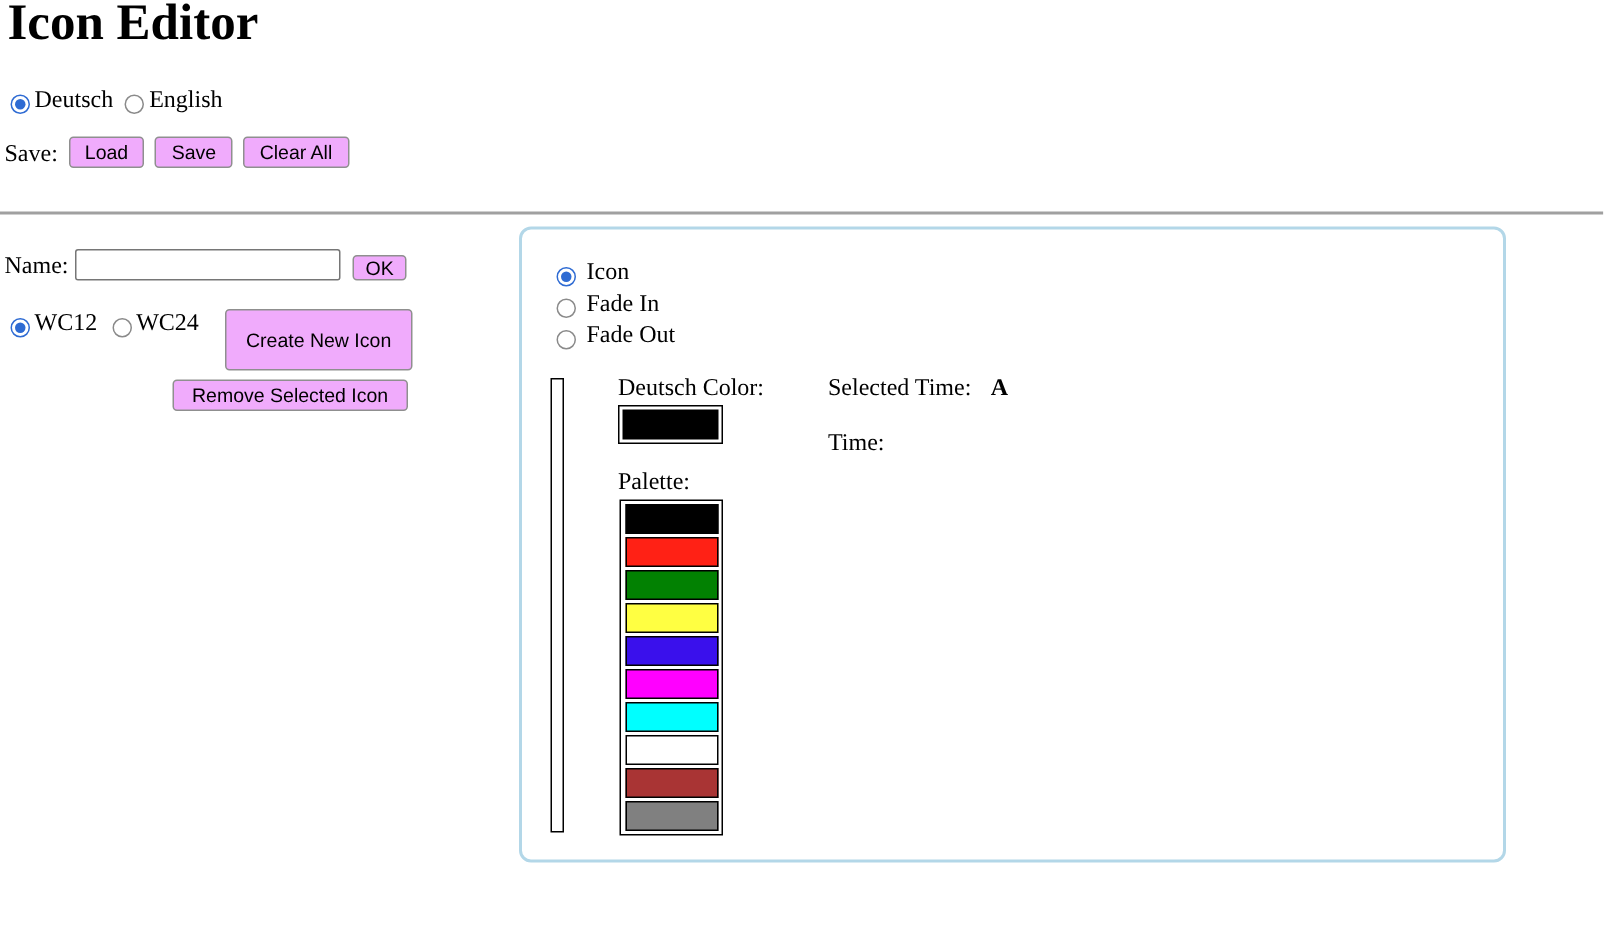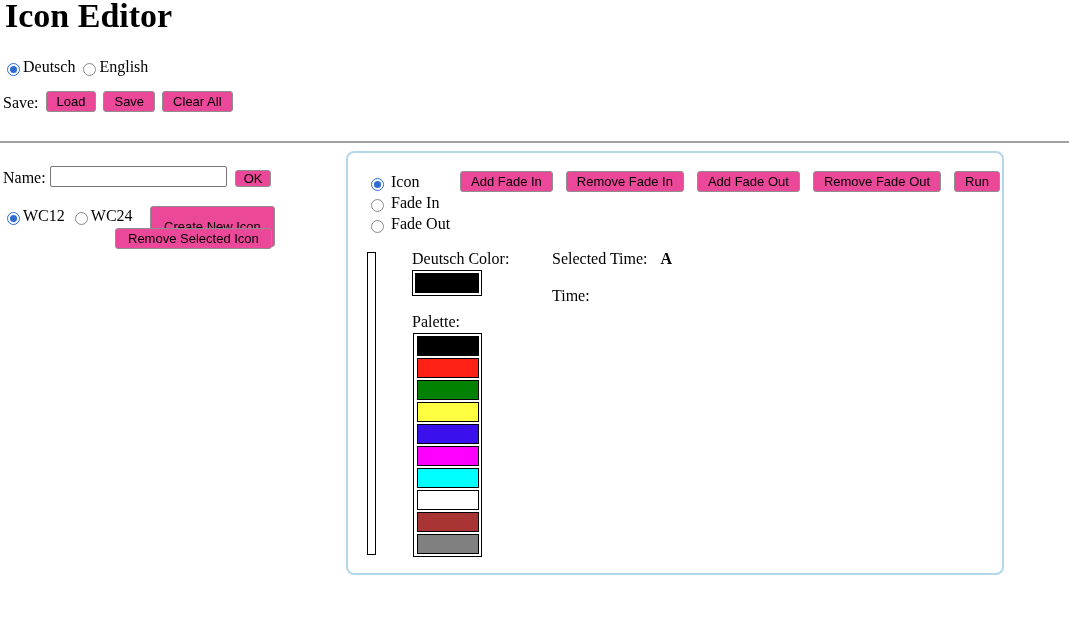--- a/index.html
+++ b/index.html
@@ -7,21 +7,21 @@
        font-family:"Liberation Serif",serif;font-size:16px;color:#000;}
   .abs{position:absolute;}
   h1.title{margin:0;font-size:34px;line-height:40px;font-weight:bold;font-family:"Liberation Serif",serif;}
   .row{display:flex;align-items:flex-end;}
   .radio{display:inline-block;width:13px;height:13px;border:1px solid #8a8a8a;border-radius:50%;
          background:#fff;position:relative;box-sizing:border-box;flex:0 0 auto;vertical-align:-2px;}
   .radio.checked{border-color:#2e6bd3;}
   .radio.checked::after{content:"";position:absolute;left:2px;top:2px;width:7px;height:7px;
          border-radius:50%;background:#2e6bd3;}
   .rlabel{margin-left:3px;white-space:nowrap;}
-  .btn{font-family:"Liberation Sans",sans-serif;font-size:13px;color:#000;background:#ec4899;
+  .btn{font-family:"Liberation Sans",sans-serif;font-size:13px;color:#000;background:#f0abfc;
        border:1px solid #8f8f8f;border-radius:3px;padding:2px 10px;line-height:15px;white-space:nowrap;cursor:default;}
   .hr{border:none;border-top:2px solid #a0a0a0;width:100%;margin:0;}
   .textinput{width:177px;height:21px;box-sizing:border-box;border:1px solid #767676;border-radius:2px;
        font-family:"Liberation Sans",sans-serif;font-size:13px;padding:1px 3px;background:#fff;}
   .panel{box-sizing:border-box;border:2px solid #b3d7e8;border-radius:8px;background:#fff;}
   .strip{width:9px;height:303px;border:1px solid #000;background:#fff;box-sizing:border-box;}
   .selswatch{width:70px;height:26px;border:1px solid #000;padding:2px;box-sizing:border-box;background:#fff;}
   .selswatch .fill{width:100%;height:100%;}
   .palette{width:69px;box-sizing:border-box;border:1px solid #000;padding:2px 2px;
            display:flex;flex-direction:column;gap:2px;align-items:center;background:#fff;}
@@ -60,46 +60,39 @@
     <button class="btn" style="margin-left:8px;padding:0 8px;">OK</button>
   </div>
 
   <div class="row abs" style="left:7px;top:207px;">
     <span class="radio checked"></span>
     <span class="rlabel">WC12</span>
     <span class="radio" style="margin-left:10px;"></span>
     <span class="rlabel">WC24</span>
   </div>
   <button class="btn abs" style="left:150px;top:206px;padding:12px 13px;">Create New Icon</button>
-  <button class="btn abs" style="left:115px;top:228px;padding:2px 12px;">Remove Selected Icon</button>
+  <button class="btn abs" style="left:115px;top:253px;padding:2px 12px;">Remove Selected Icon</button>
 
   <div class="panel abs" style="left: 346px; top: 151px; width: 658px; height: 424px; border-color: rgb(179, 215, 232);">
 
     <div class="abs stack" style="left:23px;top:17px;">
       <div class="row">
         <span class="radio checked"></span>
         <span class="rlabel" style="margin-left:7px;">Icon</span>
       </div>
       <div class="row">
         <span class="radio"></span>
         <span class="rlabel" style="margin-left:7px;">Fade In</span>
       </div>
       <div class="row">
         <span class="radio"></span>
         <span class="rlabel" style="margin-left:7px;">Fade Out</span>
       </div>
     </div>
 
-    <div class="row abs" style="left:112px;top:18px;gap:13px;">
-      <button class="btn">Add Fade In</button>
-      <button class="btn">Remove Fade In</button>
-      <button class="btn">Add Fade Out</button>
-      <button class="btn">Remove Fade Out</button>
-      <button class="btn">Run</button>
-    </div>
 
     <div class="strip abs" style="left:19px;top:99px;"></div>
 
     <div class="abs nowrap" style="left:64px;top:97px;">Deutsch Color:</div>
     <div class="selswatch abs" style="left:64px;top:117px;">
       <div class="fill" style="background-color: rgb(0, 0, 0);"></div>
     </div>
 
     <div class="abs nowrap" style="left:64px;top:160px;">Palette:</div>
     <div class="palette abs" style="left:65px;top:180px;">

